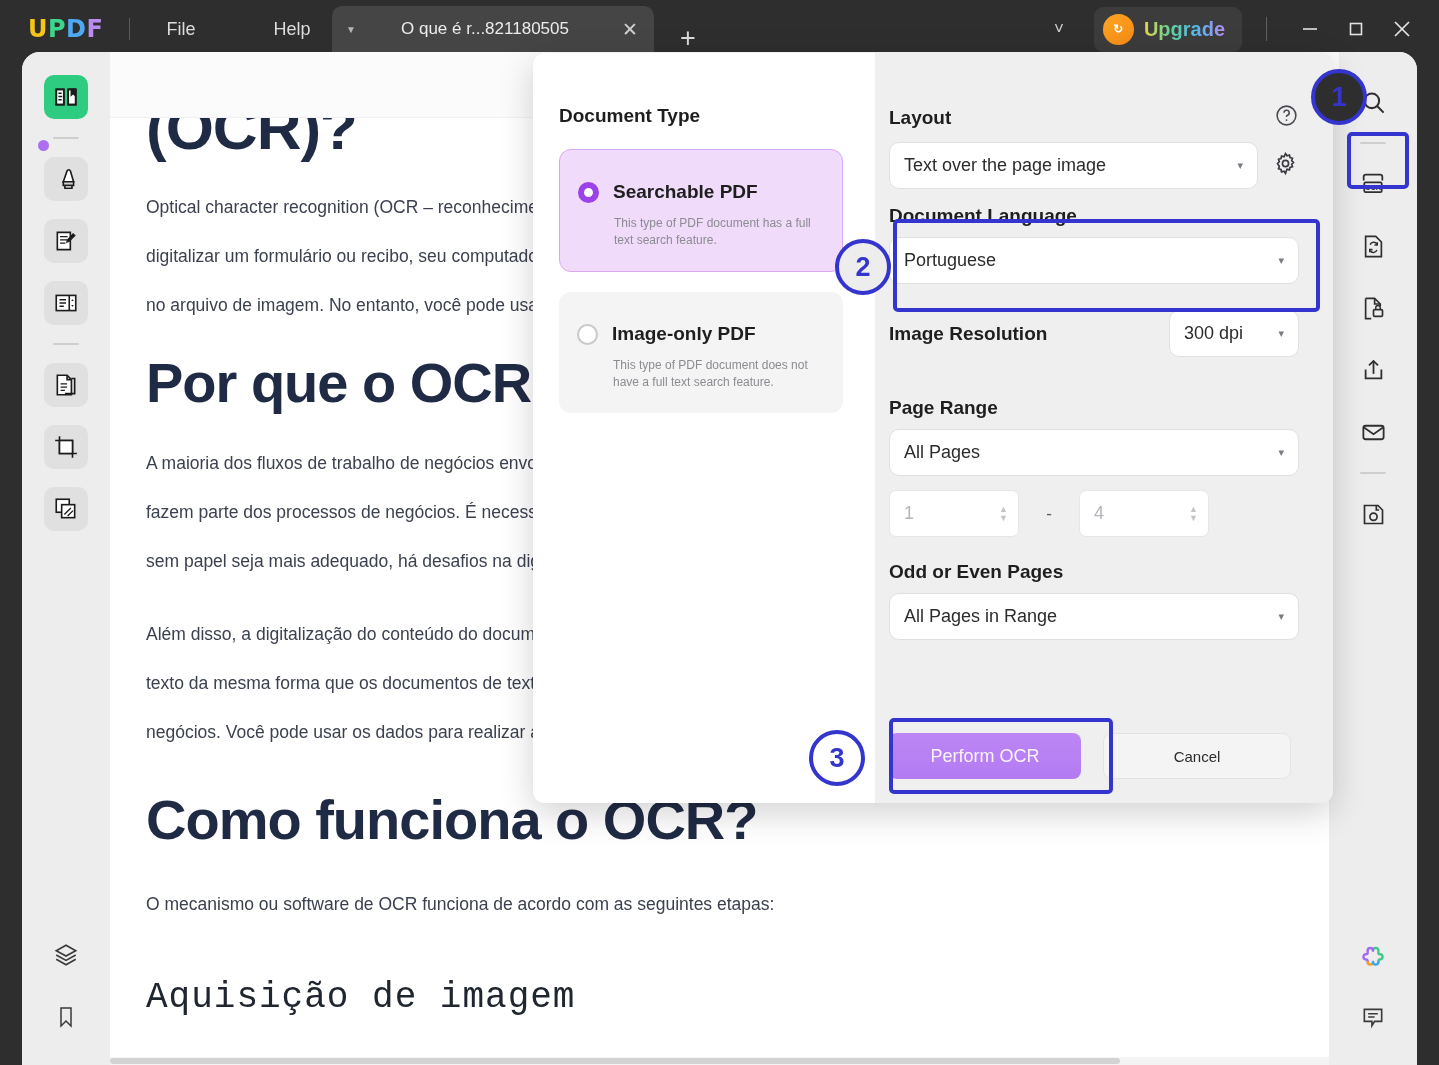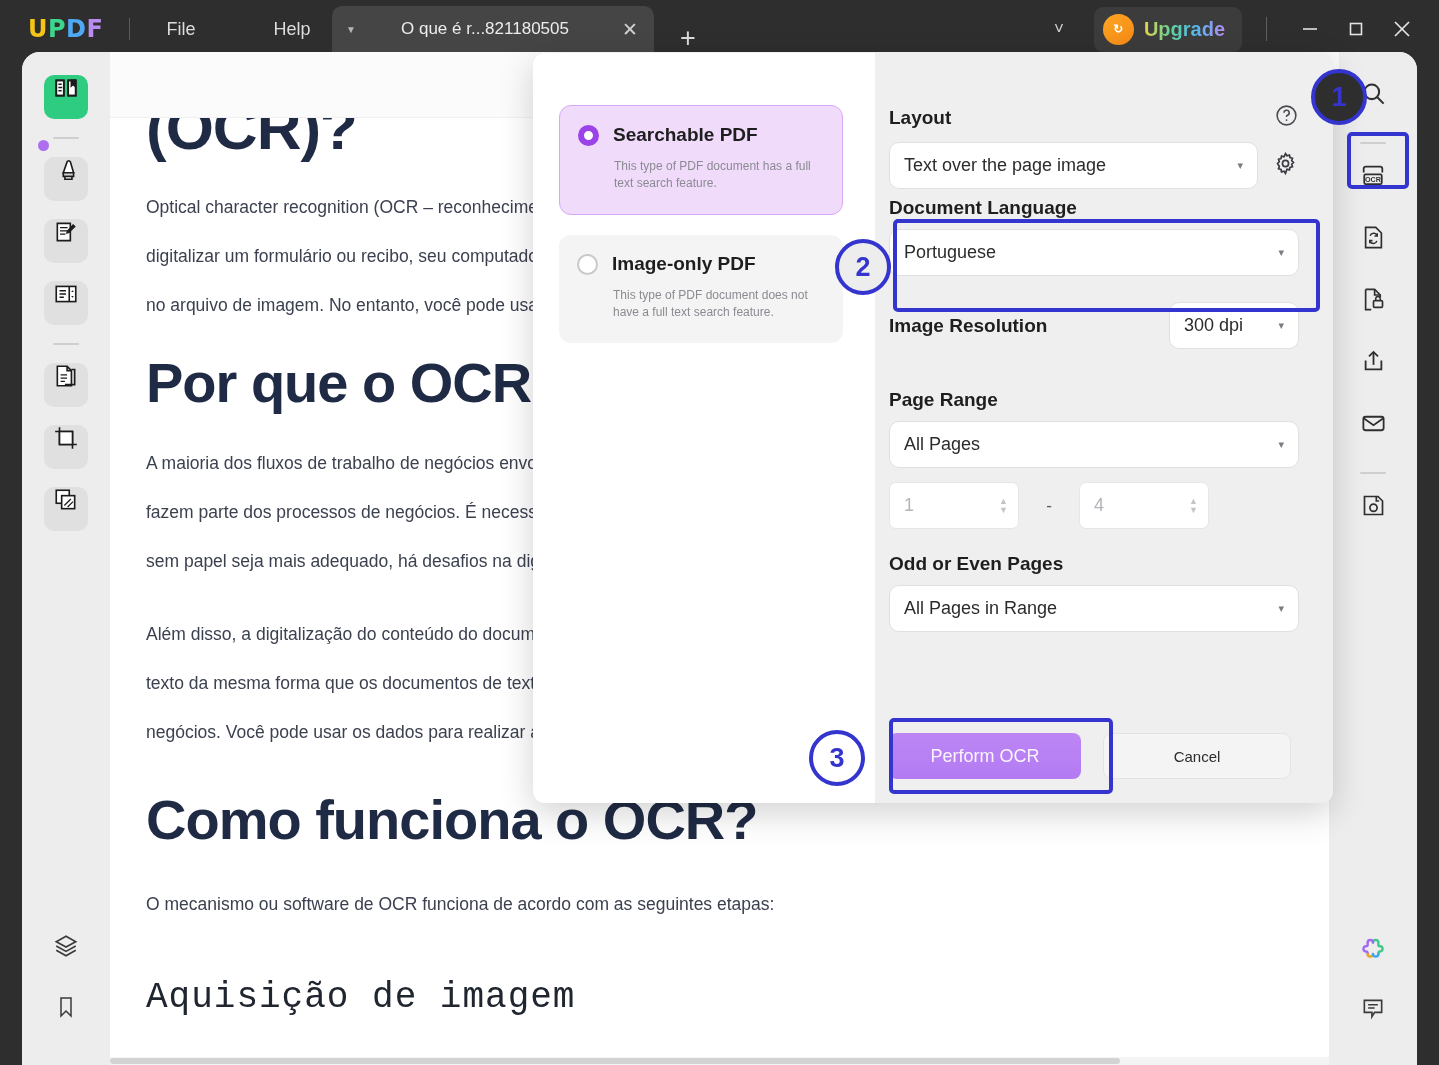--- a/index.html
+++ b/index.html
@@ -71,21 +71,21 @@
 
   
   .rail-left {
     position: absolute; left: 22px; top: 52px; width: 88px; height: 1013px;
     background: #ededed; border-radius: 18px 0 0 0;
     display: flex; flex-direction: column; align-items: center; padding-top: 14px;
   }
   .rail-left .spacer { flex: 1; }
   .rail-btn {
     width: 44px; height: 44px; border-radius: 10px; margin: 9px 0;
-    display: flex; justify-content: center; cursor: pointer;
+    display: flex; align-items: center; justify-content: center; cursor: pointer;
     background: transparent;
   }
   .rail-btn.grey { background: #e0e0e0; }
   .rail-btn.active { background: #2ecc80; }
   .rail-div { width: 26px; height: 2px; background: #cfcfcf; margin: 9px 0; border-radius: 1px; }
   .purple-dot {
     position: absolute; left: 16px; top: 88px; width: 11px; height: 11px;
     border-radius: 50%; background: #ad6ef0;
   }
 
@@ -137,21 +137,21 @@
     background: #efeff0; border-radius: 12px; box-shadow: 0 10px 34px rgba(0,0,0,.18);
     display: flex; overflow: hidden; z-index: 10;
   }
   .dlg-left { width: 342px; background: #ffffff; padding: 52px 32px 0 26px; }
   .dlg-right { flex: 1; background: #efeff0; padding: 50px 34px 0 14px; position: relative; }
 
   .sec-title { font-size: 19px; font-weight: 700; color: #1e1e1e; }
   .dlg-left .sec-title { margin-bottom: 22px; }
 
   .opt {
-    border-radius: 12px; padding: 18px 18px 22px 18px; position: relative;
+    border-radius: 12px; padding: 31px 18px 22px 18px; position: relative;
   }
   .opt.sel { background: #f0dbfb; border: 1.5px solid #d9a8f5; }
   .opt.unsel { background: #f4f4f4; margin-top: 20px; }
   .opt-head { display: flex; align-items: center; gap: 14px; }
   .radio { width: 21px; height: 21px; border-radius: 50%; flex: none;
            border: 2px solid #c9c9c9; background: #fff; }
   .radio.on { border: 6px solid #9b42e8; background: #fff; }
   .opt-name { font-size: 19px; font-weight: 700; color: #1e1e1e; }
   .opt-desc { font-size: 12px; color: #8b8b92; line-height: 1.42; margin: 12px 0 0 36px; max-width: 240px; }
 
@@ -447,20 +447,21 @@
       <svg width="26" height="26" viewBox="0 0 24 24" fill="none" stroke="#3a3a3a" stroke-width="1.5">
         <path d="M4 5h16v11h-6.5L11 20v-4H4z"></path>
           <path d="M7.5 9h9M7.5 12h6" stroke-width="1.3"></path>
       </svg>
     </div>
   </div>
 
   <div class="dialog">
 
     <div class="dlg-left">
+      <div class="sec-title">Document Type</div>
 
       <div class="opt sel">
         <div class="opt-head">
           <span class="radio on"></span>
           <span class="opt-name">Searchable PDF</span>
         </div>
         <div class="opt-desc">This type of PDF document has a full text search feature.</div>
       </div>
 
       <div class="opt unsel">
@@ -490,21 +491,21 @@
           <span class="caret">▾</span>
         </div>
         <span class="gear-icon">
           <svg width="27" height="27" viewBox="0 0 24 24" fill="none" stroke="#3a3a42" stroke-width="1.5">
             <circle cx="12" cy="12" r="2.7"></circle>
             <path d="M12 3.2l1.3 1.9 2.2-.6.5 2.2 2.2.6-.7 2.2 1.6 1.6-1.6 1.6.7 2.2-2.2.6-.5 2.2-2.2-.6L12 20.8l-1.3-1.9-2.2.6-.5-2.2-2.2-.6.7-2.2L4.9 12l1.6-1.6-.7-2.2 2.2-.6.5-2.2 2.2.6z"></path>
           </svg>
         </span>
       </div>
 
-      <div class="grp" style="margin-top:8px">
+      <div class="grp" style="margin-top:16px">
         <span class="lbl">Document Language</span>
         <div class="field">
           <span>Portuguese</span>
           <span class="caret">▾</span>
         </div>
       </div>
 
       <div class="grp" style="margin-top:26px">
         <div class="res-row">
           <span class="lbl" style="margin-bottom:0">Image Resolution</span>

